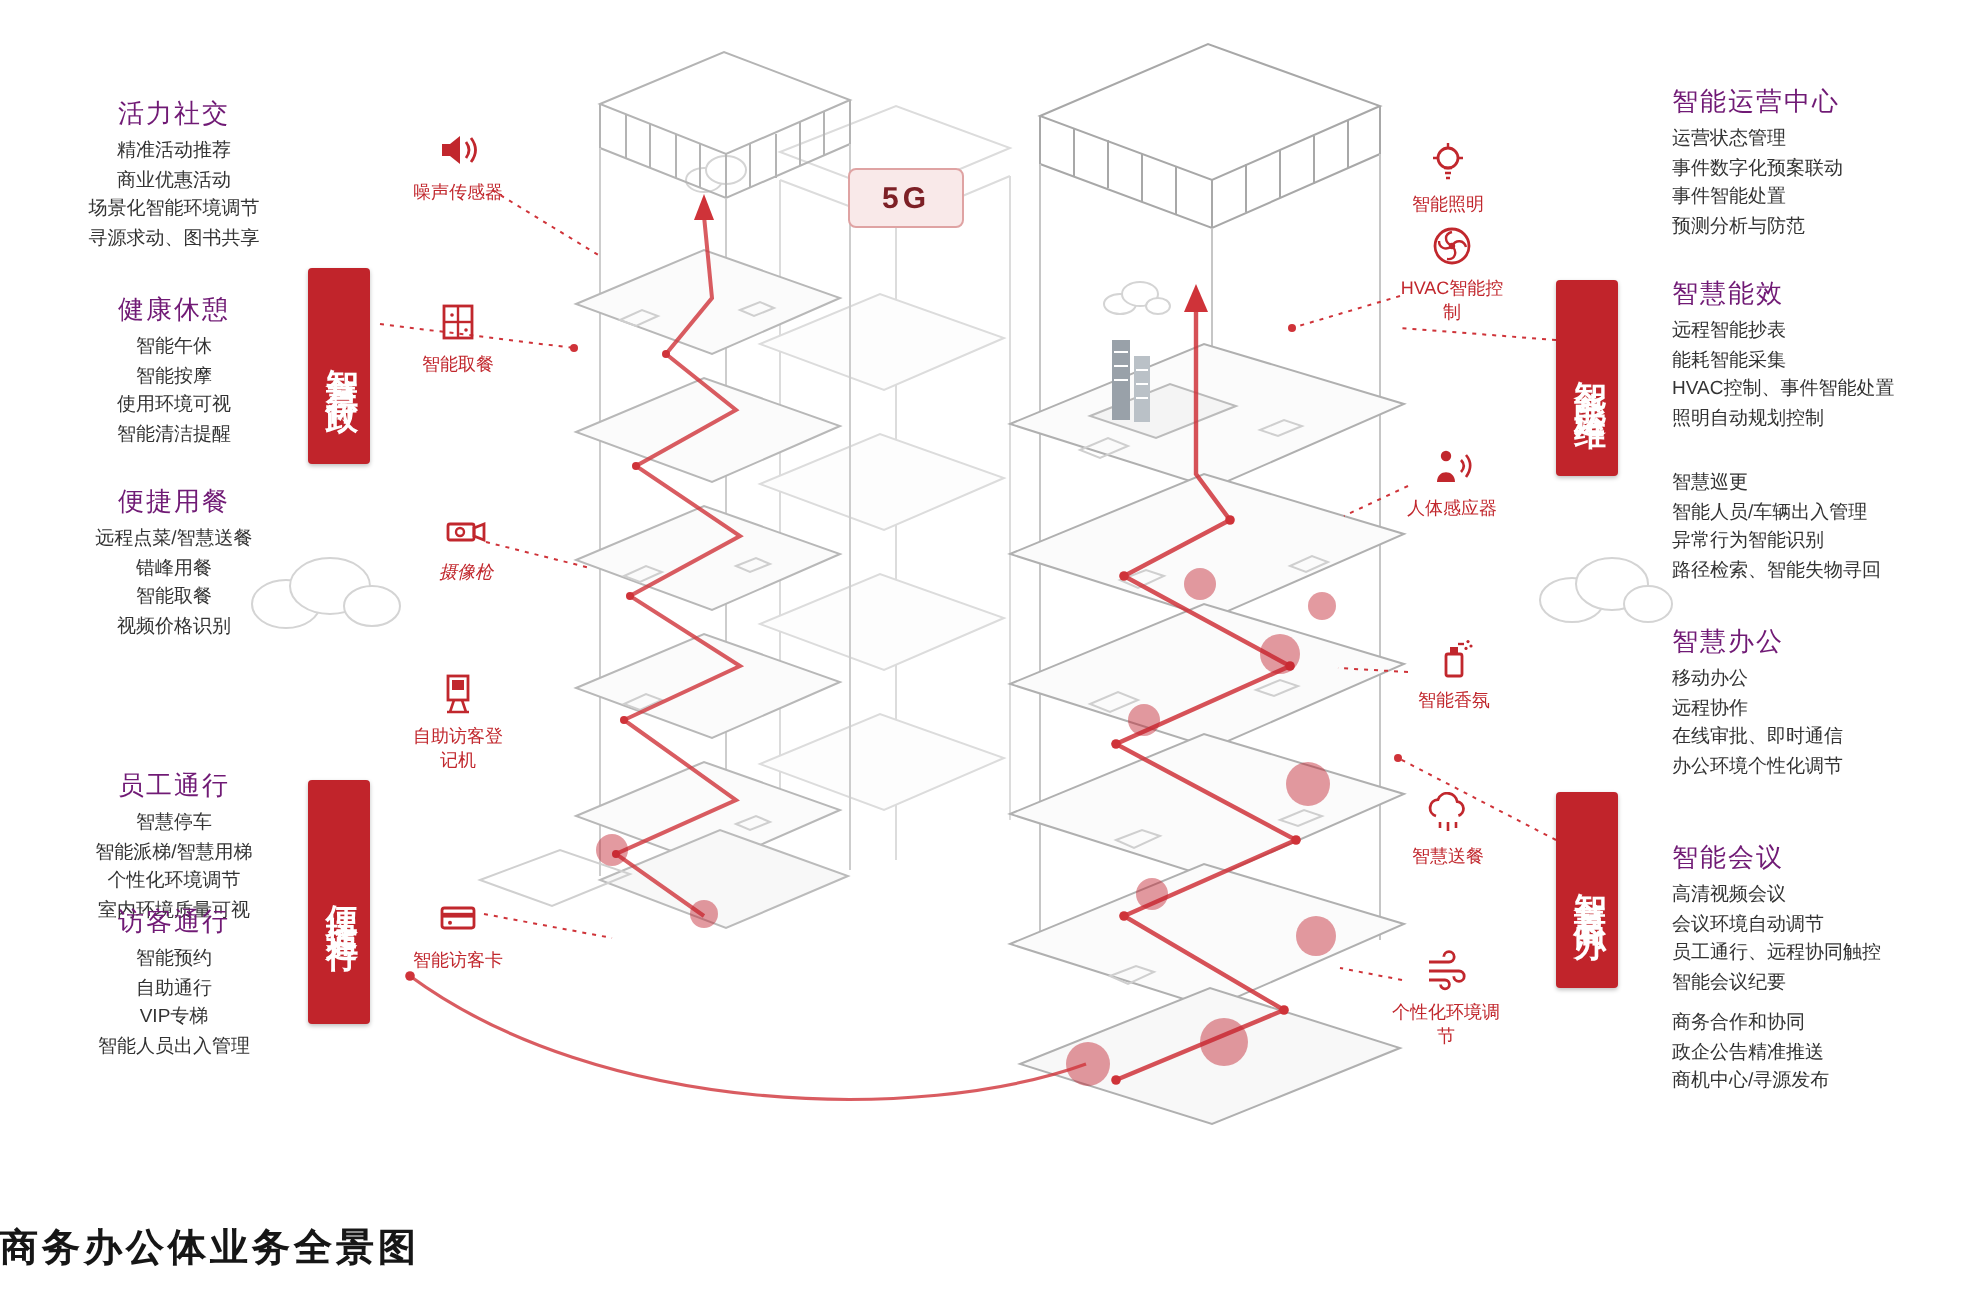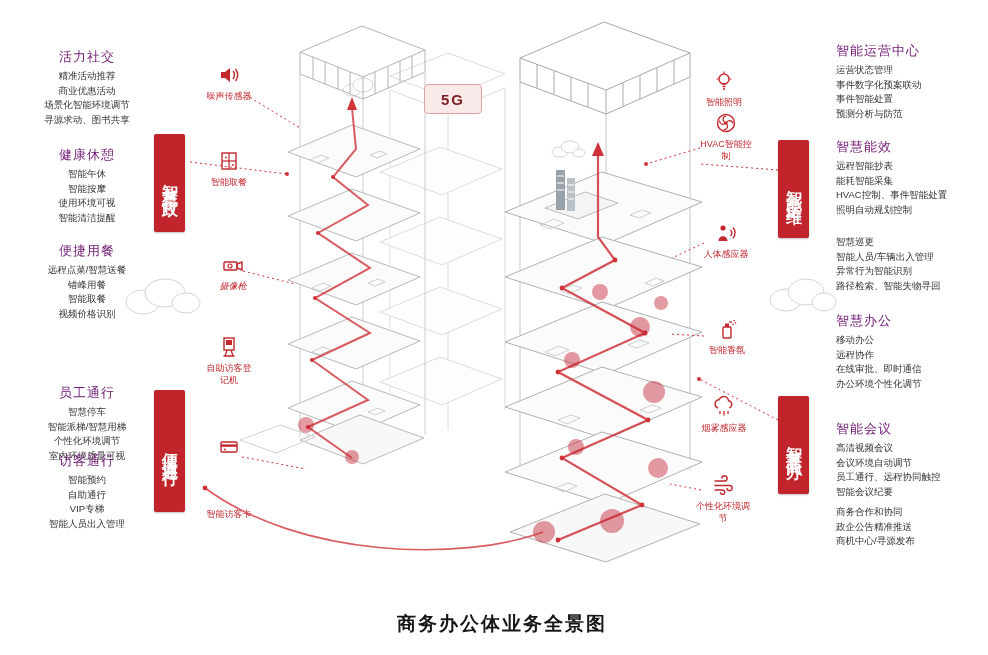--- a/index.html
+++ b/index.html
@@ -14,22 +14,22 @@
   .vlabel{position:absolute;width:31px;background:#c1242b;color:#ffffff;display:flex;align-items:center;justify-content:center;
           writing-mode:vertical-lr;text-orientation:upright;font-size:16px;font-weight:bold;letter-spacing:6px;border-radius:2px;
           box-shadow:0 1px 2px rgba(0,0,0,0.25);}
   .icon-group{position:absolute;width:64px;display:flex;flex-direction:column;align-items:center;}
   .icon-art{width:22px;height:22px;}
   .icon-label{margin-top:4px;font-size:9px;color:#c1272d;text-align:center;line-height:1.35;width:50px;}
   .icon-group.right .icon-label{width:54px;}
   .badge-5g{position:absolute;left:424px;top:84px;width:56px;height:28px;border:1px solid #dfa3a3;background:#f9e9e9;
             border-radius:4px;display:flex;align-items:center;justify-content:center;font-size:15px;font-weight:bold;
             color:#7d2026;letter-spacing:2px;}
-  .bottom-title{position:absolute;left:0;right:0;top:611px;text-align:center;font-size:19px;font-weight:bold;
-                color:#161616;letter-spacing:2px;padding-left:16px;}
+  .bottom-title{position:absolute;left:0;right:0;top:611px;text-align:left;font-size:19px;font-weight:bold;
+                color:#161616;letter-spacing:2px;}
 </style>
 </head>
 <body>
 
 <div id="canvas">
 
   <svg id="bg-art" width="988" height="655" viewBox="0 0 988 655">
 
     <g stroke="#d4d4d4" fill="#ffffff">
       <ellipse cx="143" cy="302" rx="17" ry="12"></ellipse>
@@ -284,21 +284,21 @@
         <div class="icon-label">摄像枪</div>
       </div>
       <div class="icon-group left" style="left: 197px; top: 336px;">
         <div class="icon-art"><svg viewBox="0 0 22 22" width="22" height="22">
             <rect x="6" y="2" width="10" height="12" fill="none" stroke="#c1272d" stroke-width="1.4"></rect>
             <rect x="8" y="4" width="6" height="5" fill="#c1272d"></rect>
             <path d="M9 14 L7 20 M13 14 L15 20 M5.5 20 L16.5 20" stroke="#c1272d" stroke-width="1.3" fill="none"></path>
           </svg></div>
         <div class="icon-label">自助访客登记机</div>
       </div>
-      <div class="icon-group left" style="left: 197px; top: 436px; gap: 46px;">
+      <div class="icon-group left" style="left: 197px; top: 448px;">
         <div class="icon-art"><svg viewBox="0 0 22 22" width="22" height="22">
             <rect x="3" y="6" width="16" height="10" rx="1.2" fill="none" stroke="#c1272d" stroke-width="1.4"></rect>
             <rect x="3" y="8.4" width="16" height="2.4" fill="#c1272d"></rect>
             <circle cx="7" cy="13.4" r="1" fill="#c1272d"></circle>
           </svg></div>
         <div class="icon-label">智能访客卡</div>
       </div>
     </div>
   <div id="right-icons">
       <div class="icon-group right" style="left: 692px; top: 70px;">
@@ -334,21 +334,21 @@
             <circle cx="19.5" cy="5" r="0.8" fill="#c1272d"></circle>
             <circle cx="17" cy="6.2" r="0.8" fill="#c1272d"></circle>
           </svg></div>
         <div class="icon-label">智能香氛</div>
       </div>
       <div class="icon-group right" style="left: 692px; top: 396px;">
         <div class="icon-art"><svg viewBox="0 0 22 22" width="22" height="22">
             <path d="M5 12 a4.2 4.2 0 0 1 1 -8.2 a5 5 0 0 1 9.6 1 a3.6 3.6 0 0 1 0.6 7" fill="none" stroke="#c1272d" stroke-width="1.4"></path>
             <path d="M7 15 v3 M11 15 v4.5 M15 15 v3" stroke="#c1272d" stroke-width="1.3"></path>
           </svg></div>
-        <div class="icon-label">烟雾感应器</div>
+        <div class="icon-label">智慧送餐</div>
       </div>
       <div class="icon-group right" style="left: 691px; top: 474px;">
         <div class="icon-art"><svg viewBox="0 0 22 22" width="22" height="22">
             <path d="M2.5 7 h10 a2.6 2.6 0 1 0 -2.6 -2.6 M2.5 11.5 h15 a2.6 2.6 0 1 1 -2.6 2.6 M2.5 16 h8 a2.2 2.2 0 1 1 -2.2 2.2" fill="none" stroke="#c1272d" stroke-width="1.4"></path>
           </svg></div>
         <div class="icon-label">个性化环境调节</div>
       </div>
     </div>
 
   <div class="badge-5g">

